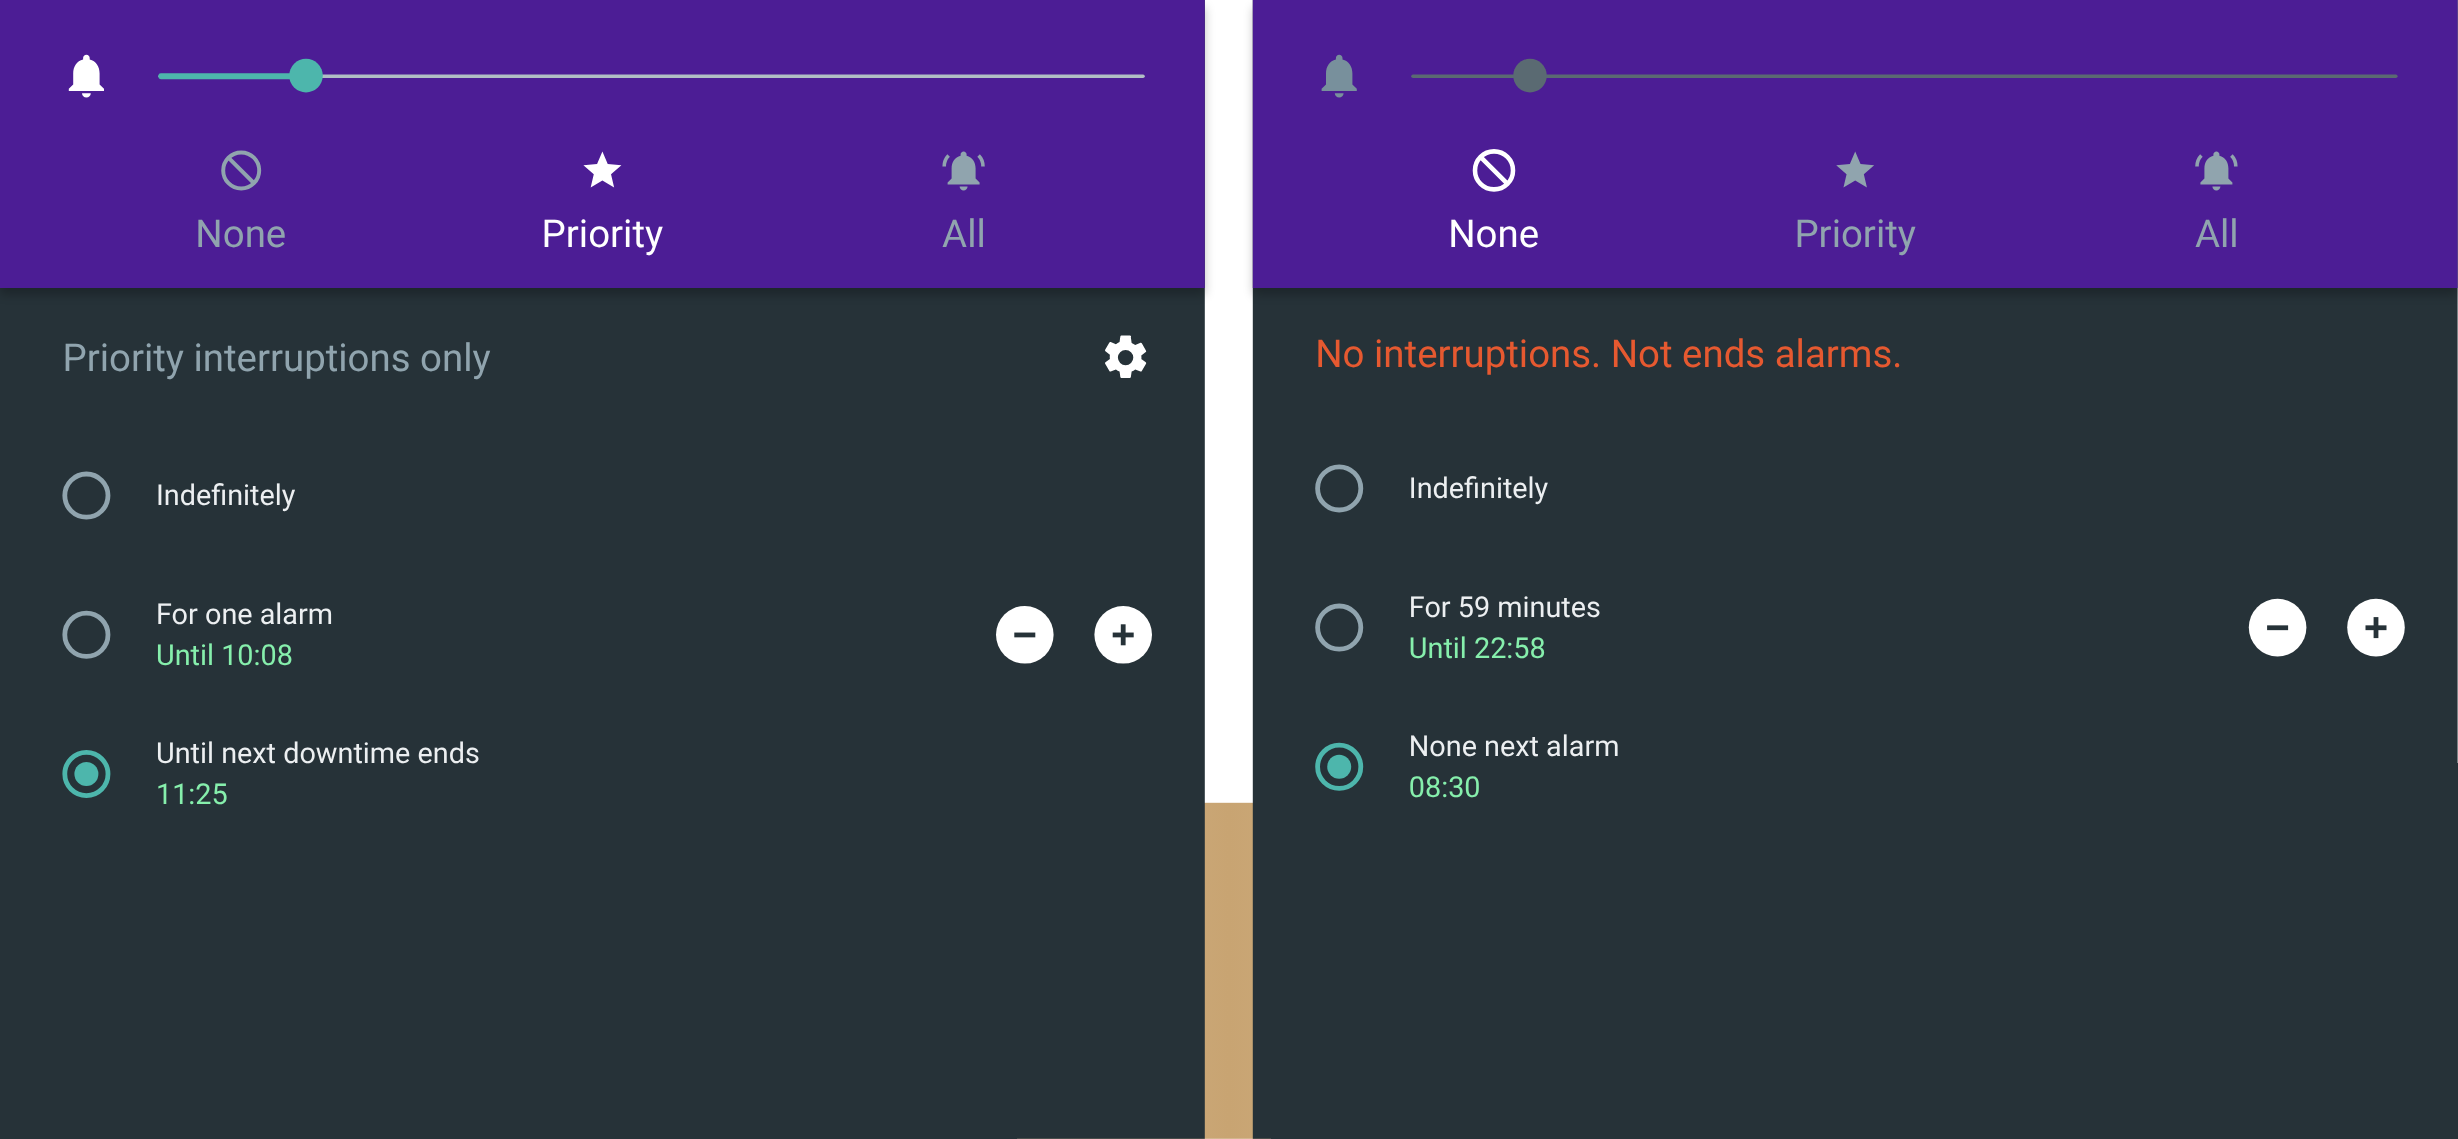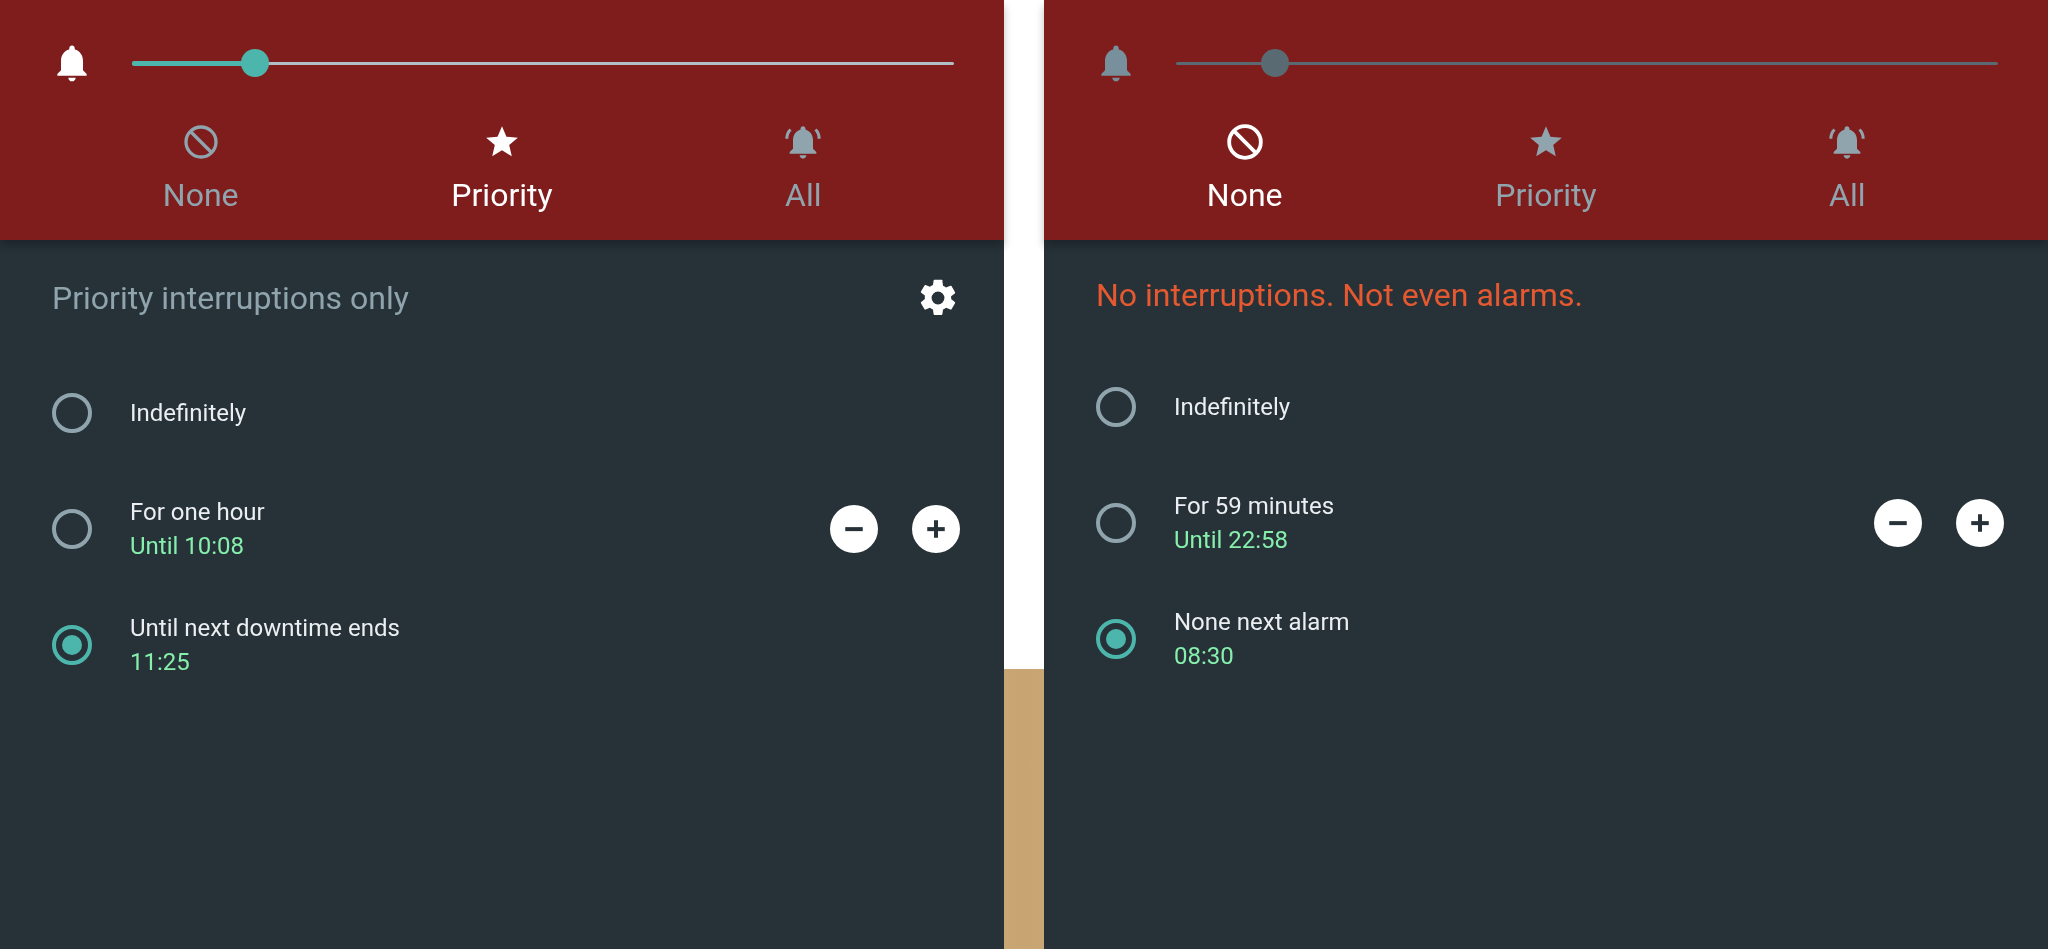--- a/index.html
+++ b/index.html
@@ -24,21 +24,21 @@
     width: 1004px;
     height: 949px;
     background: #263238;
     color: #ECEFF1;
     display: flex;
     flex-direction: column;
   }
   .panel1 { margin-left: 0; }
   .panel2 { margin-left: 8px; }
   .topbar {
-    background: #7f1d1d;
+    background: #4c1d95;
     padding: 26px 50px 0 50px;
     box-shadow: 0 6px 8px rgba(0,0,0,0.25);
   }
   .volrow {
     display: flex;
     align-items: center;
     gap: 38px;
     height: 74px;
   }
   .bell-icon { flex: 0 0 auto; }
@@ -195,21 +195,21 @@
     <div class="options">
       <div class="option">
         <span class="radio"></span>
         <div class="opt-labels">
           <span class="opt-main">Indefinitely</span>
         </div>
       </div>
       <div class="option">
         <span class="radio"></span>
         <div class="opt-labels">
-          <span class="opt-main">For one hour</span>
+          <span class="opt-main">For one alarm</span>
           <span class="opt-sub">Until 10:08</span>
         </div>
         <div class="steppers">
           <span class="circ-btn">
             <svg width="30" height="30" viewBox="0 0 24 24">
                 <rect x="5" y="10.5" width="14" height="3.2" fill="#263238"></rect>
               </svg>
           </span>
           <span class="circ-btn">
             <svg width="30" height="30" viewBox="0 0 24 24">
@@ -267,21 +267,21 @@
               <path fill="#90A4AE" d="M12 22c1.1 0 2-.9 2-2h-4c0 1.1.9 2 2 2zm6-6V11c0-3.07-1.63-5.64-4.5-6.32V4c0-.83-.67-1.5-1.5-1.5S10.5 3.17 10.5 4v.68C7.63 5.36 6 7.92 6 11v5l-2 2v1h16v-1l-2-2z"></path>
               <path fill="none" stroke="#90A4AE" stroke-width="1.8" d="M4.5 4.5C3 6 2.3 7.8 2.3 10M19.5 4.5C21 6 21.7 7.8 21.7 10"></path>
             </svg>
         </span>
         <span>All</span>
       </div>
     </div>
   </div>
   <div class="content">
     <div class="header-row">
-      <span class="header-text warn">No interruptions. Not even alarms.</span>
+      <span class="header-text warn">No interruptions. Not ends alarms.</span>
     </div>
     <div class="options">
       <div class="option">
         <span class="radio"></span>
         <div class="opt-labels">
           <span class="opt-main">Indefinitely</span>
         </div>
       </div>
       <div class="option">
         <span class="radio"></span>

